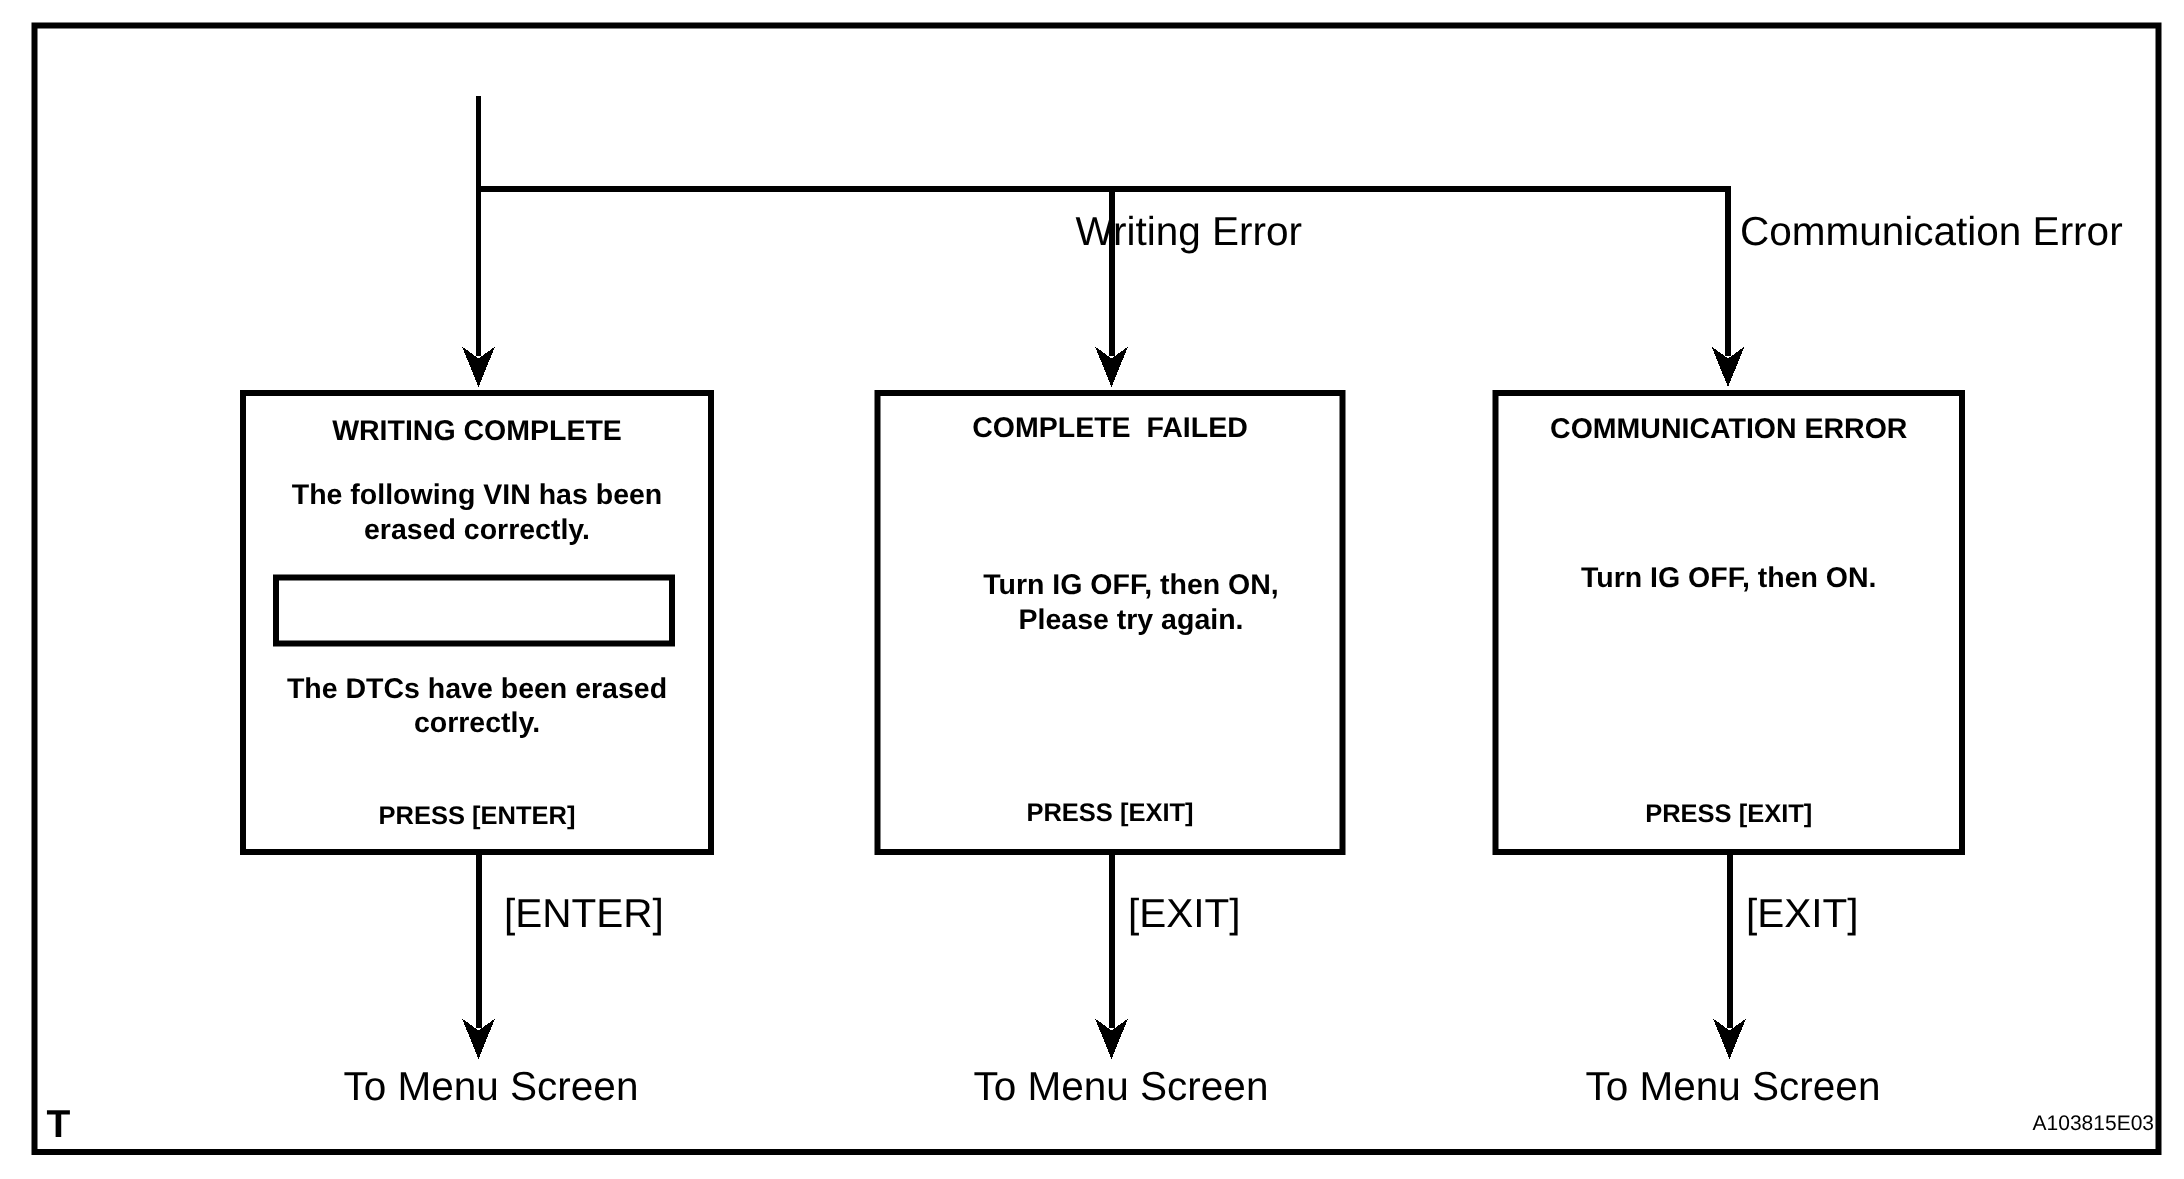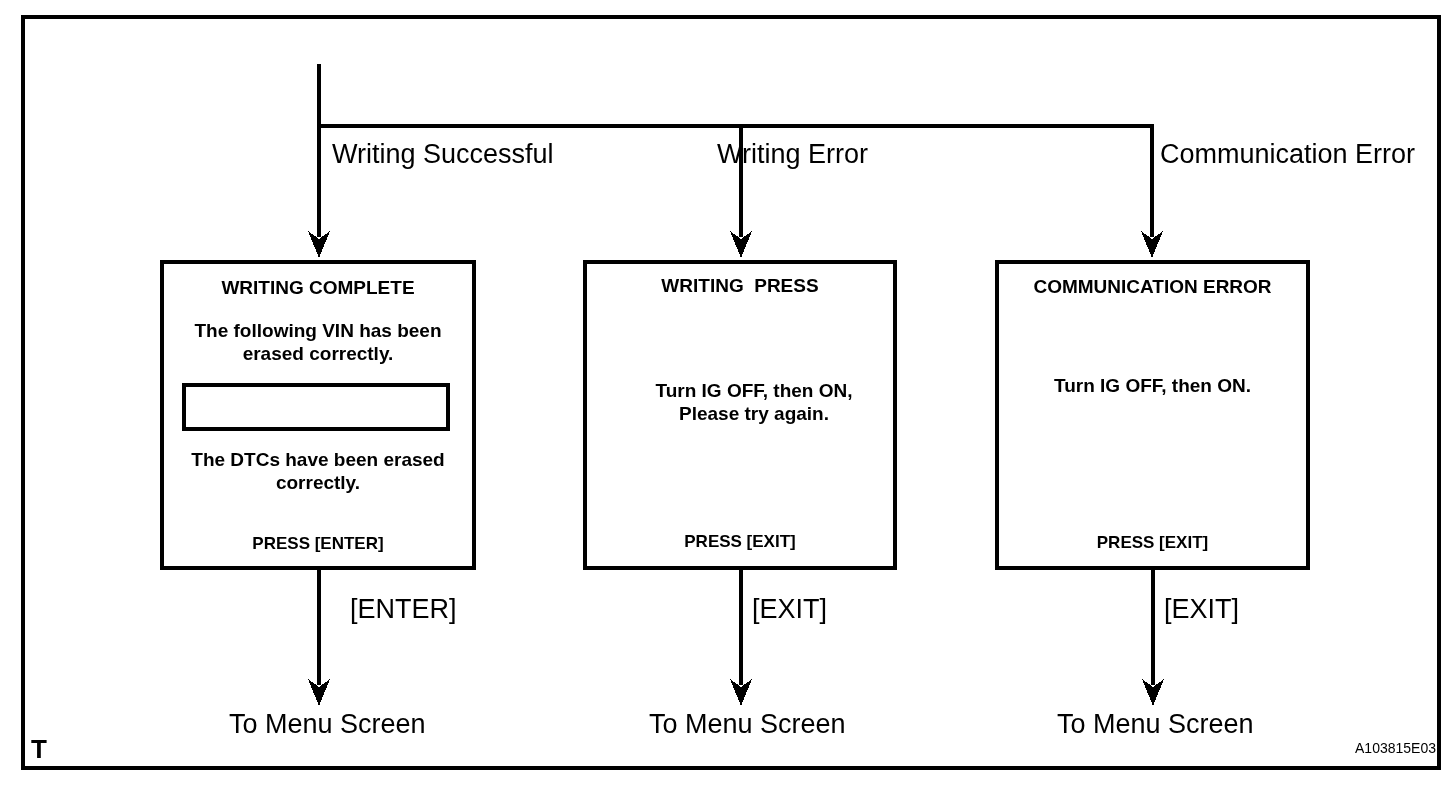--- a/index.html
+++ b/index.html
@@ -83,21 +83,21 @@
 
   .b3-title { top: 12px; }
   .b3-msg1  { top: 110px; }
   .b3-press { top: 269px; }
 
   .key-label {
     position: absolute;
     font-size: 27px; line-height: 31px;
     white-space: nowrap;
   }
-  .key-1 { left: 336px;  top: 594px; margin-left: 14px; }
+  .key-1 { left: 336px;  top: 594px; }
   .key-2 { left: 752px;  top: 594px; }
   .key-3 { left: 1164px; top: 594px; }
 
   .dest-label {
     position: absolute;
     font-size: 27px; line-height: 31px;
     white-space: nowrap;
   }
   .dest-1 { left: 229px;  top: 709px; }
   .dest-2 { left: 649px;  top: 709px; }
@@ -136,40 +136,39 @@
     <polygon points="1152,258 1141,231 1152,239 1163,231"></polygon>
 
     <line x1="319" y1="570" x2="319" y2="685" stroke-width="4"></line>
     <line x1="741" y1="570" x2="741" y2="685" stroke-width="4"></line>
     <line x1="1153" y1="570" x2="1153" y2="685" stroke-width="4"></line>
     <polygon points="319,706 308,679 319,687 330,679"></polygon>
     <polygon points="741,706 730,679 741,687 752,679"></polygon>
     <polygon points="1153,706 1142,679 1153,687 1164,679"></polygon>
   </svg>
 
-  <div class="cond-label cond-1">Writing Successful</div>
   <div class="cond-label cond-2">Writing Error</div>
   <div class="cond-label cond-3">Communication Error</div>
 
   <div class="screen-box box-1">
     <div class="box-title b1-title">WRITING COMPLETE</div>
     <div class="box-msg b1-msg1">
       <div>The following VIN has been</div>
       <div>erased correctly.</div>
     </div>
     <div class="vin-field"></div>
     <div class="box-msg b1-msg2">
       <div>The DTCs have been erased</div>
       <div>correctly.</div>
     </div>
     <div class="box-press b1-press">PRESS [ENTER]</div>
   </div>
 
   <div class="screen-box box-2">
-    <div class="box-title b2-title">WRITING  PRESS</div>
+    <div class="box-title b2-title">COMPLETE  FAILED</div>
     <div class="box-msg b2-msg1">
       <div>Turn IG OFF, then ON,</div>
       <div>Please try again.</div>
     </div>
     <div class="box-press b2-press">PRESS [EXIT]</div>
   </div>
 
   <div class="screen-box box-3">
     <div class="box-title b3-title">COMMUNICATION ERROR</div>
     <div class="box-msg b3-msg1">

